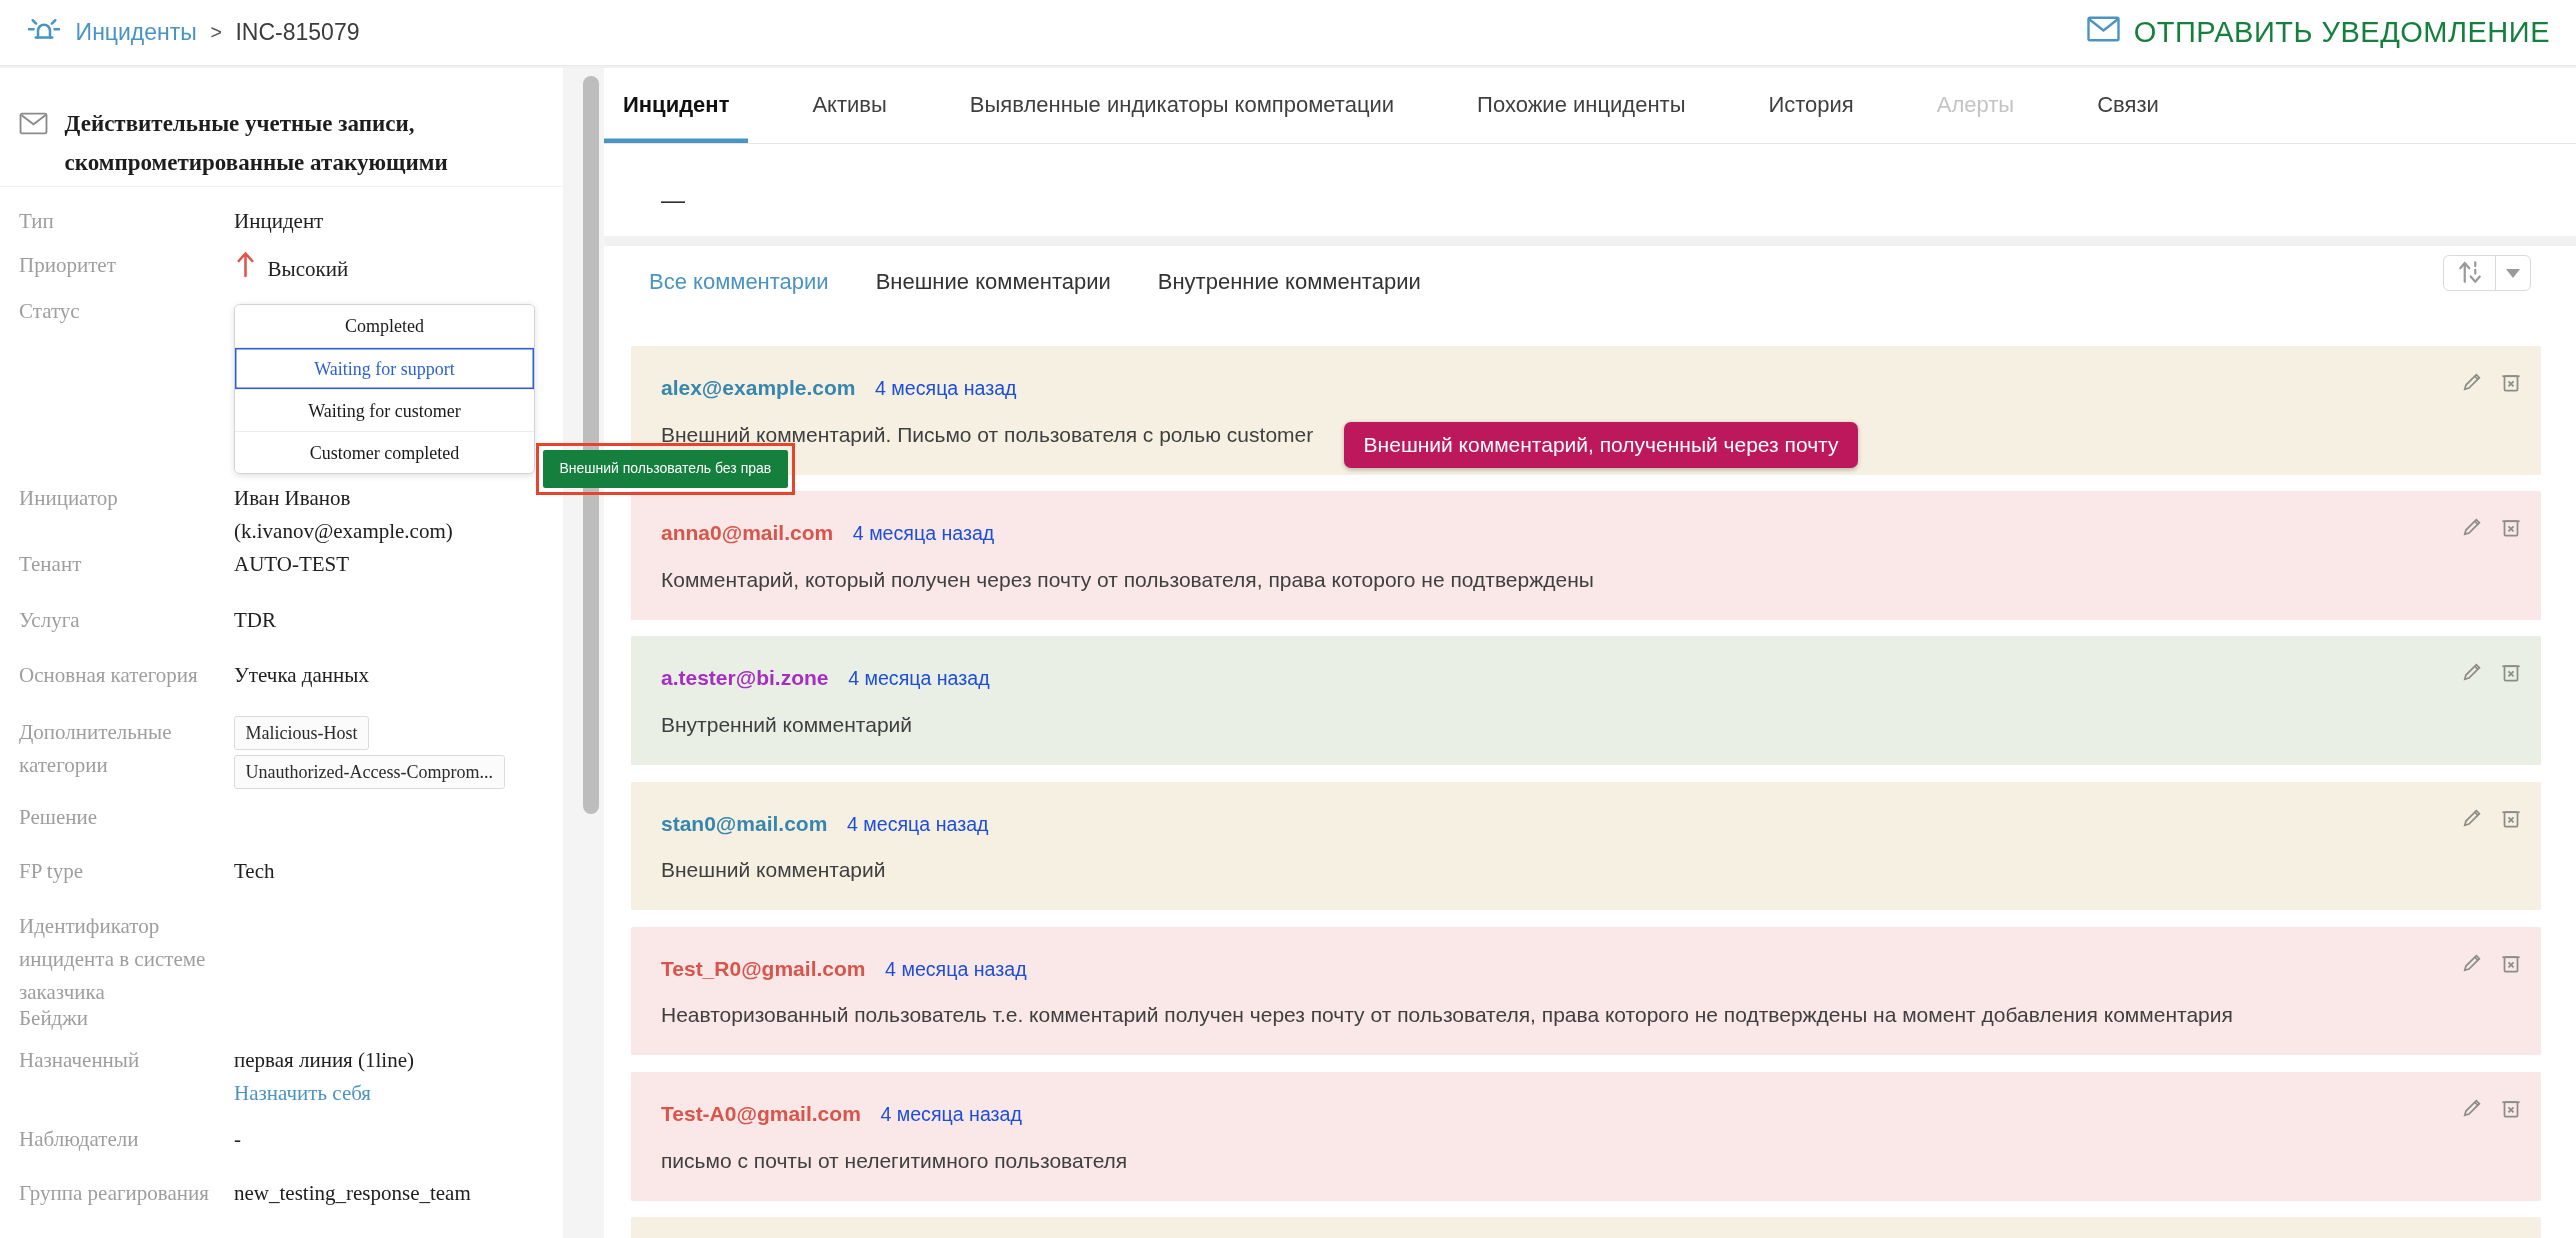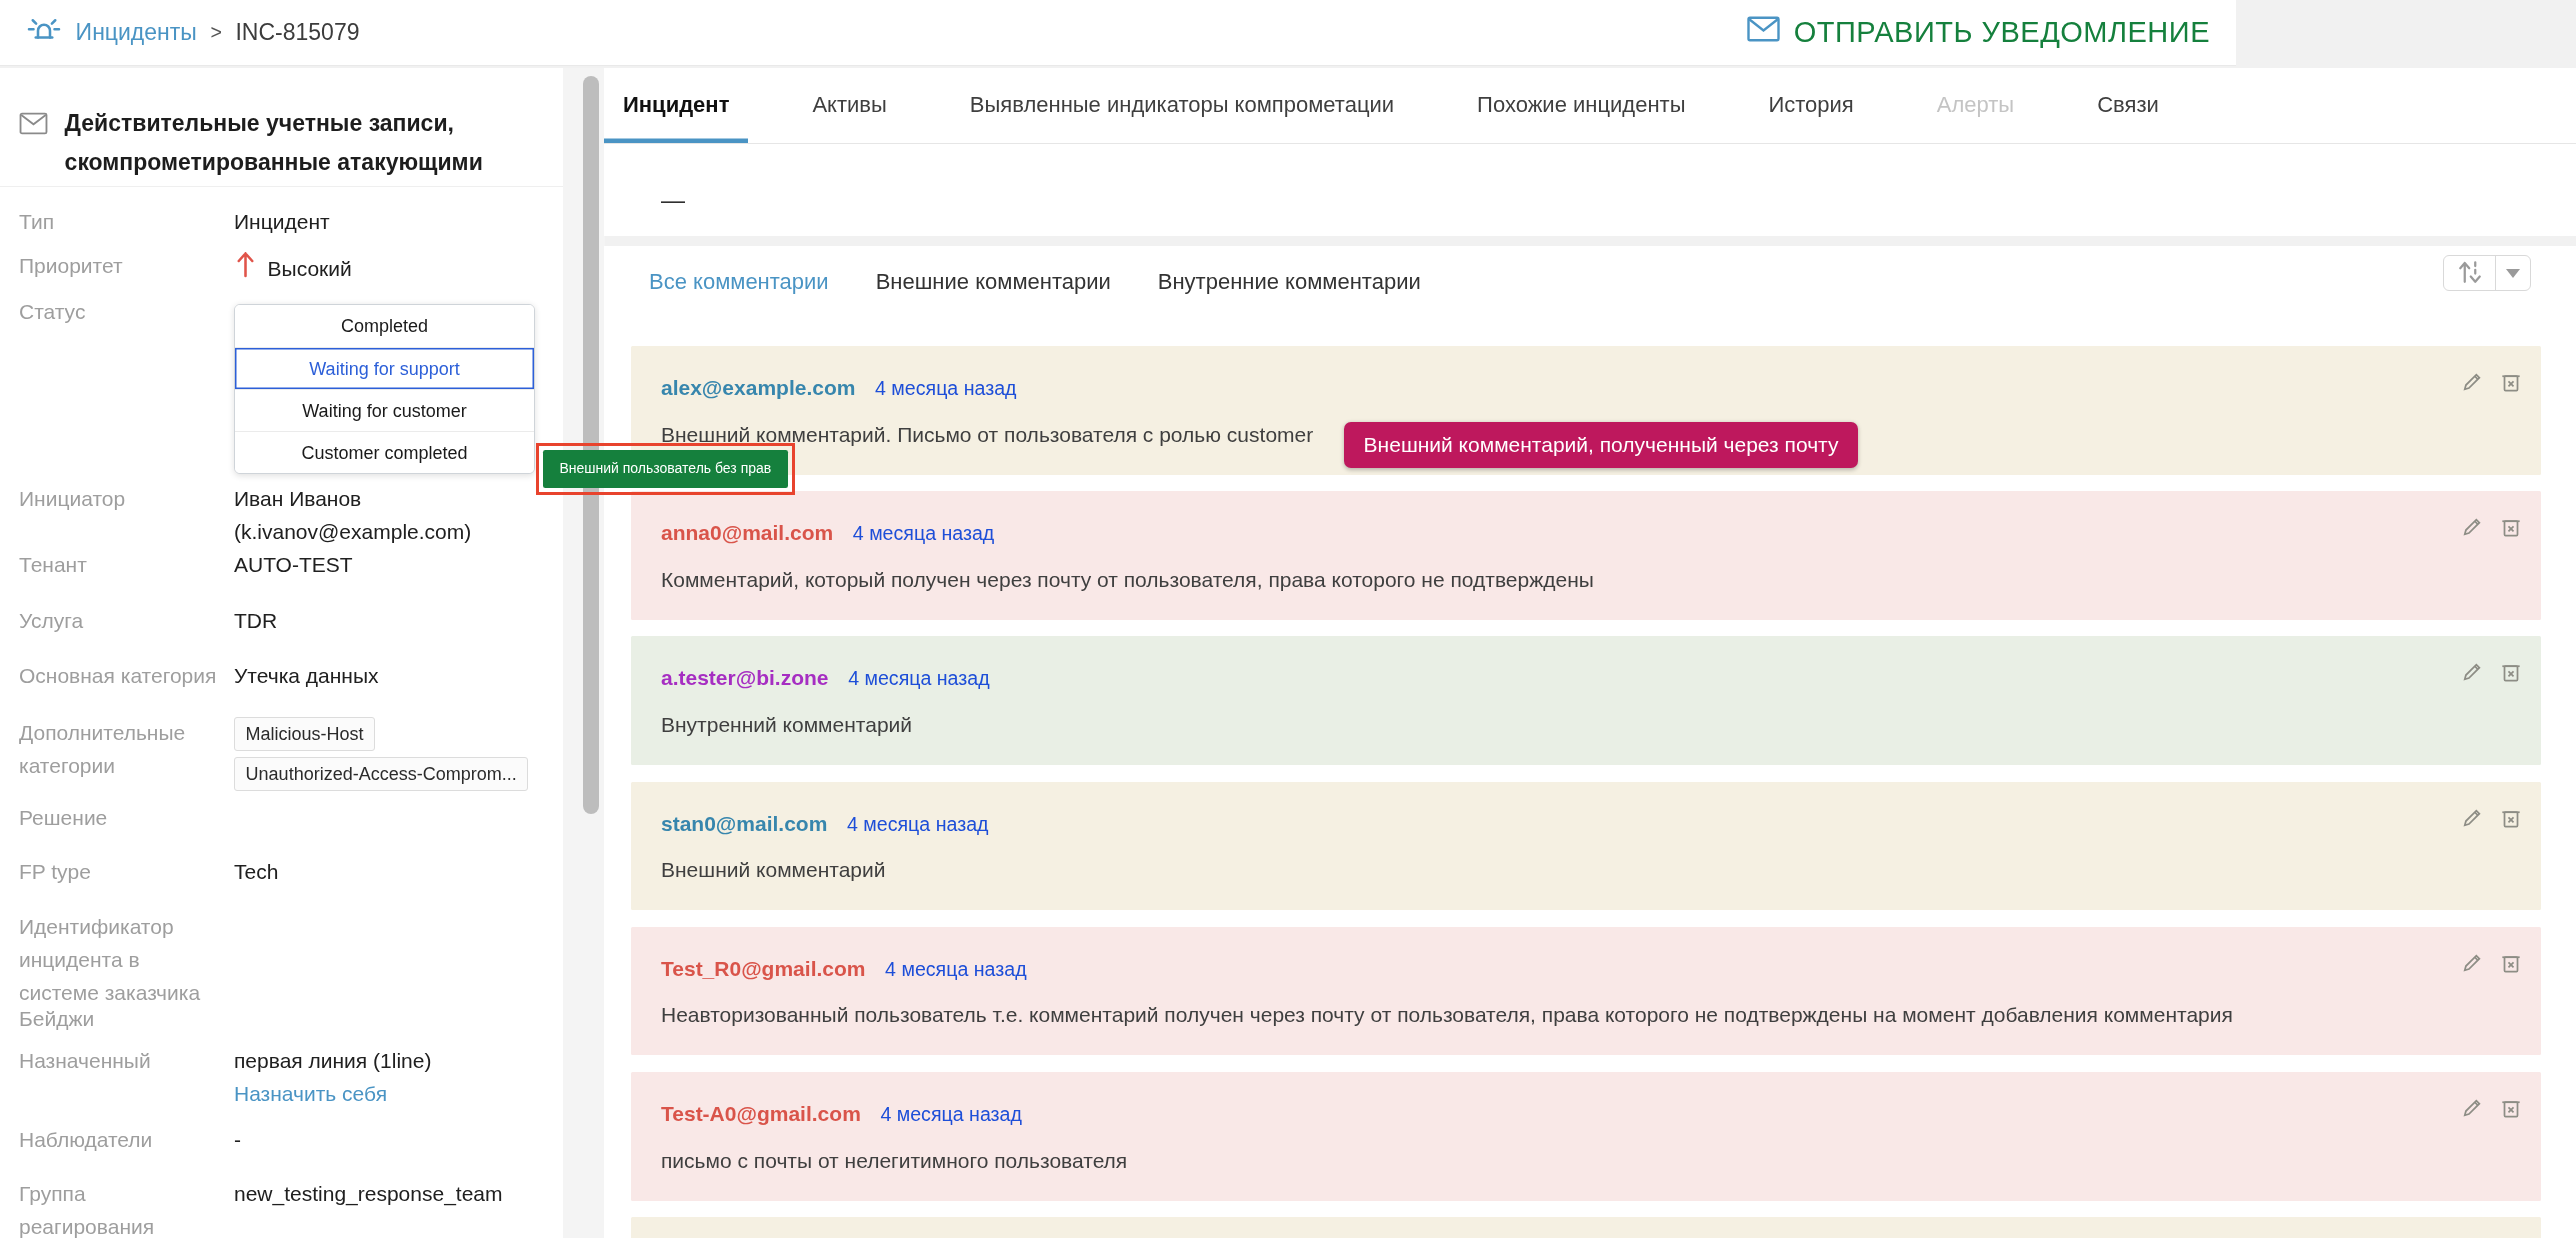--- a/index.html
+++ b/index.html
@@ -6,35 +6,36 @@
   html,body { width: 2576px; height: 1239px; }
   body {
     font-family: "Liberation Sans", sans-serif;
     background: #f1f1f1;
     position: relative;
     overflow: hidden;
     color: #202020;
   }
   
   .topbar {
-    position: absolute; left: 0; top: 0; width: 2236px; height: 66px;
+    position: absolute; left: 0; top: 0; width: 2576px; height: 66px;
     background: #fff; border-bottom: 1.5px solid #e9e9e9;
     display: flex; align-items: center; justify-content: space-between;
     padding: 0 26px; z-index: 5;
   }
   .breadcrumb { display: flex; align-items: center; gap: 13.6px; font-size: 23px; }
   .breadcrumb .bc-link { color: #4a94c4; cursor: pointer; }
   .breadcrumb .bc-sep { color: #555; font-size: 19.6px; }
   .breadcrumb .bc-current { color: #3c3c3c; }
   .send-btn { display: flex; align-items: center; gap: 13.6px; color: #15803d;
     font-weight: normal; font-size: 29px; letter-spacing: 0.5px; cursor: pointer; }
   
   .sidebar {
     position: absolute; left: 0; top: 68px; width: 563px; height: 1171px;
     background: #fff;
+    font-family: Liberation Serif, serif;
   }
   .sb-title-row { position: absolute; left: 19px; top: 36px; right: 13.6px; display: flex; gap: 16.6px; }
   .sb-title-icon { flex: 0 0 29px; margin-top: 7.6px; }
   .sb-title { font-size: 23px; font-weight: bold; line-height: 39px; color: #1d1d1d; }
   .sb-divider { position: absolute; left: 0; right: 0; top: 118px; border-top: 1.5px solid #efefef; }
   .field { position: absolute; left: 19px; right: 10.6px; }
   .f-label { position: absolute; left: 0; width: 205px; font-size: 21px; line-height: 33px; color: #9e9e9e; }
   .f-value { position: absolute; left: 215px; right: 0; font-size: 21px; line-height: 33px; color: #202020; }
   .chip {
     display: inline-block; border: 0.8px solid #dcdcdc; background: #fbfbfb;

